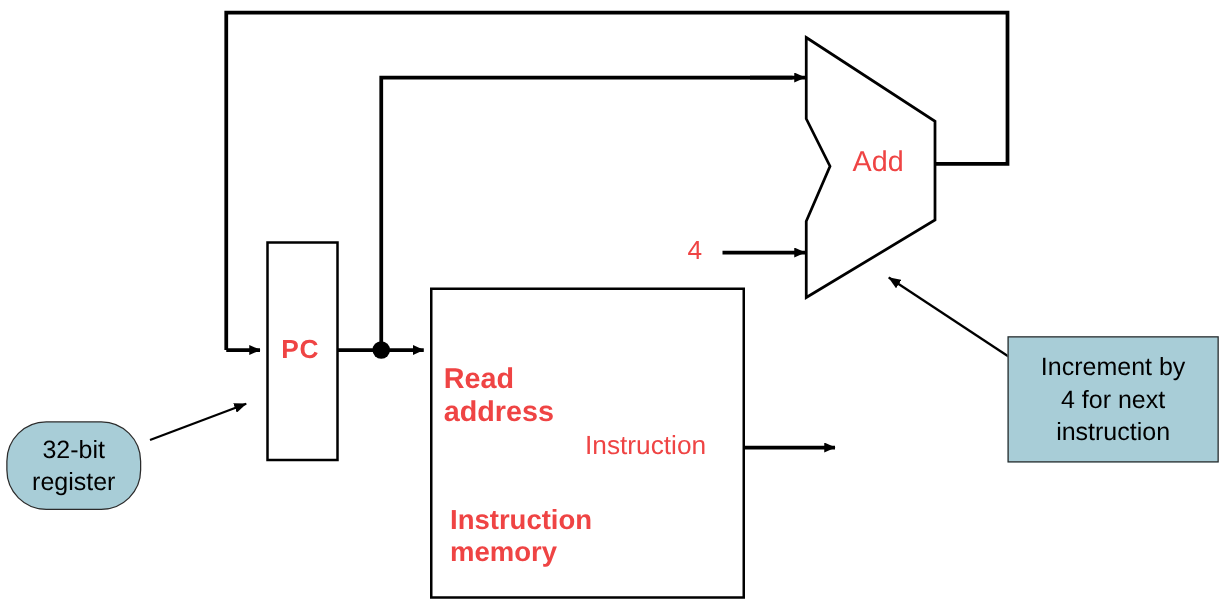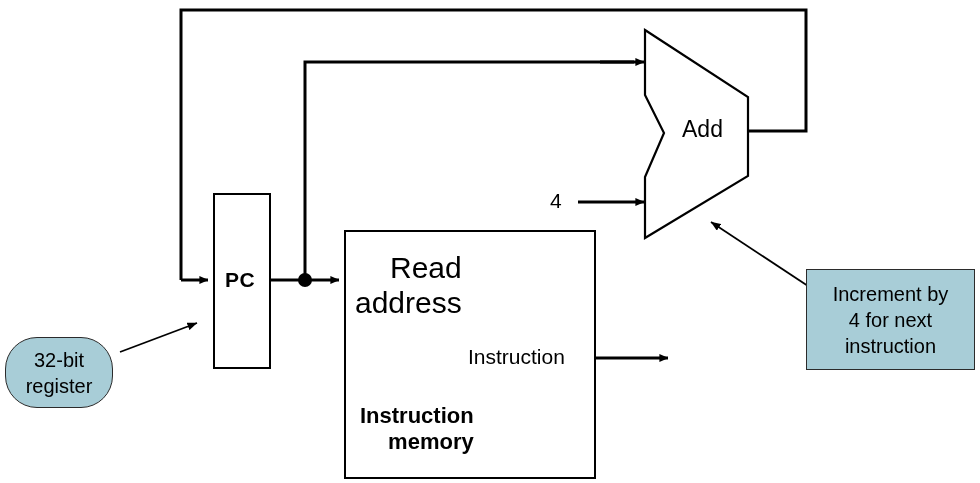--- a/index.html
+++ b/index.html
@@ -19,37 +19,37 @@
   }
   #diagram-svg {
     position: absolute;
     left: 0;
     top: 0;
     width: 980px;
     height: 483px;
   }
   .lbl {
     position: absolute;
-    color: #000000;
+    color: #ef4444;
     white-space: pre;
     line-height: 1.18;
-    text-align: right;
   }
   .lbl-pc {
     font-size: 21px;
     font-weight: bold;
     letter-spacing: 0.5px;
   }
   .lbl-add {
     font-size: 23px;
     font-weight: normal;
   }
   .lbl-read {
-    font-size: 30px;
-    font-weight: normal;
+    font-size: 23px;
+    font-weight: bold;
+    margin-top: 39px;
   }
   .lbl-instr-out {
     font-size: 21px;
     font-weight: normal;
   }
   .lbl-memname {
     font-size: 22px;
     font-weight: bold;
   }
   .lbl-four {

